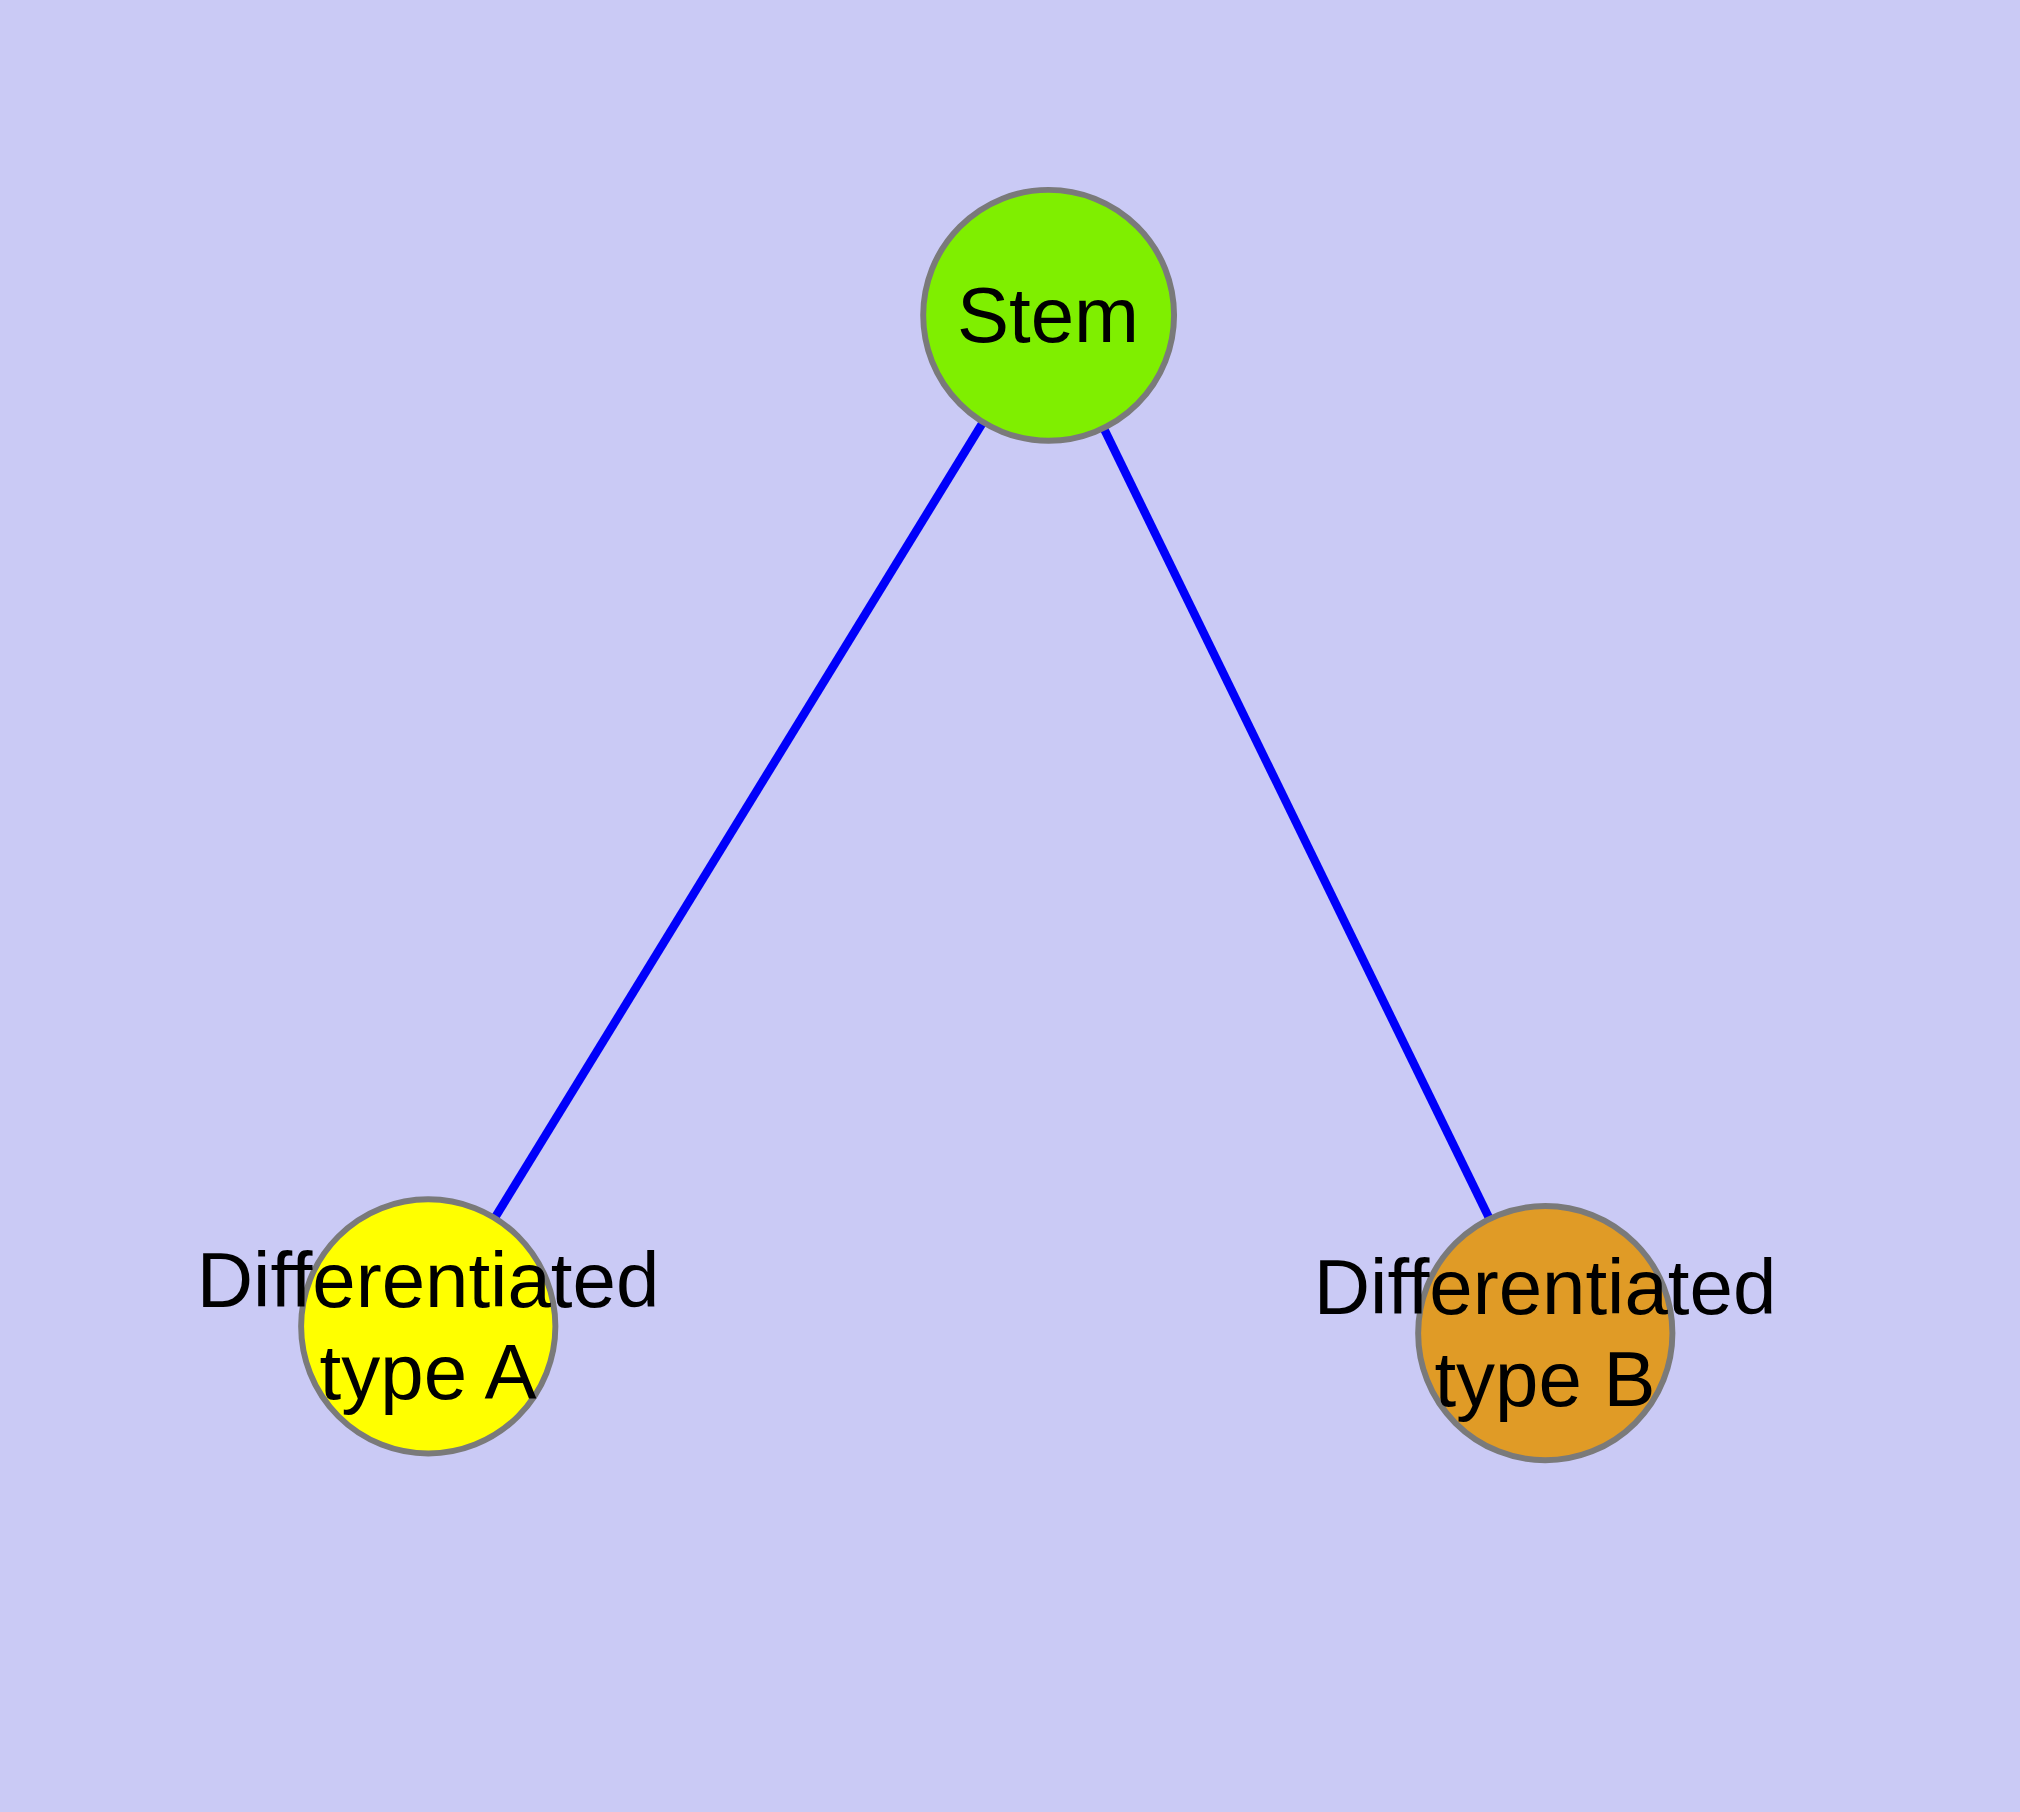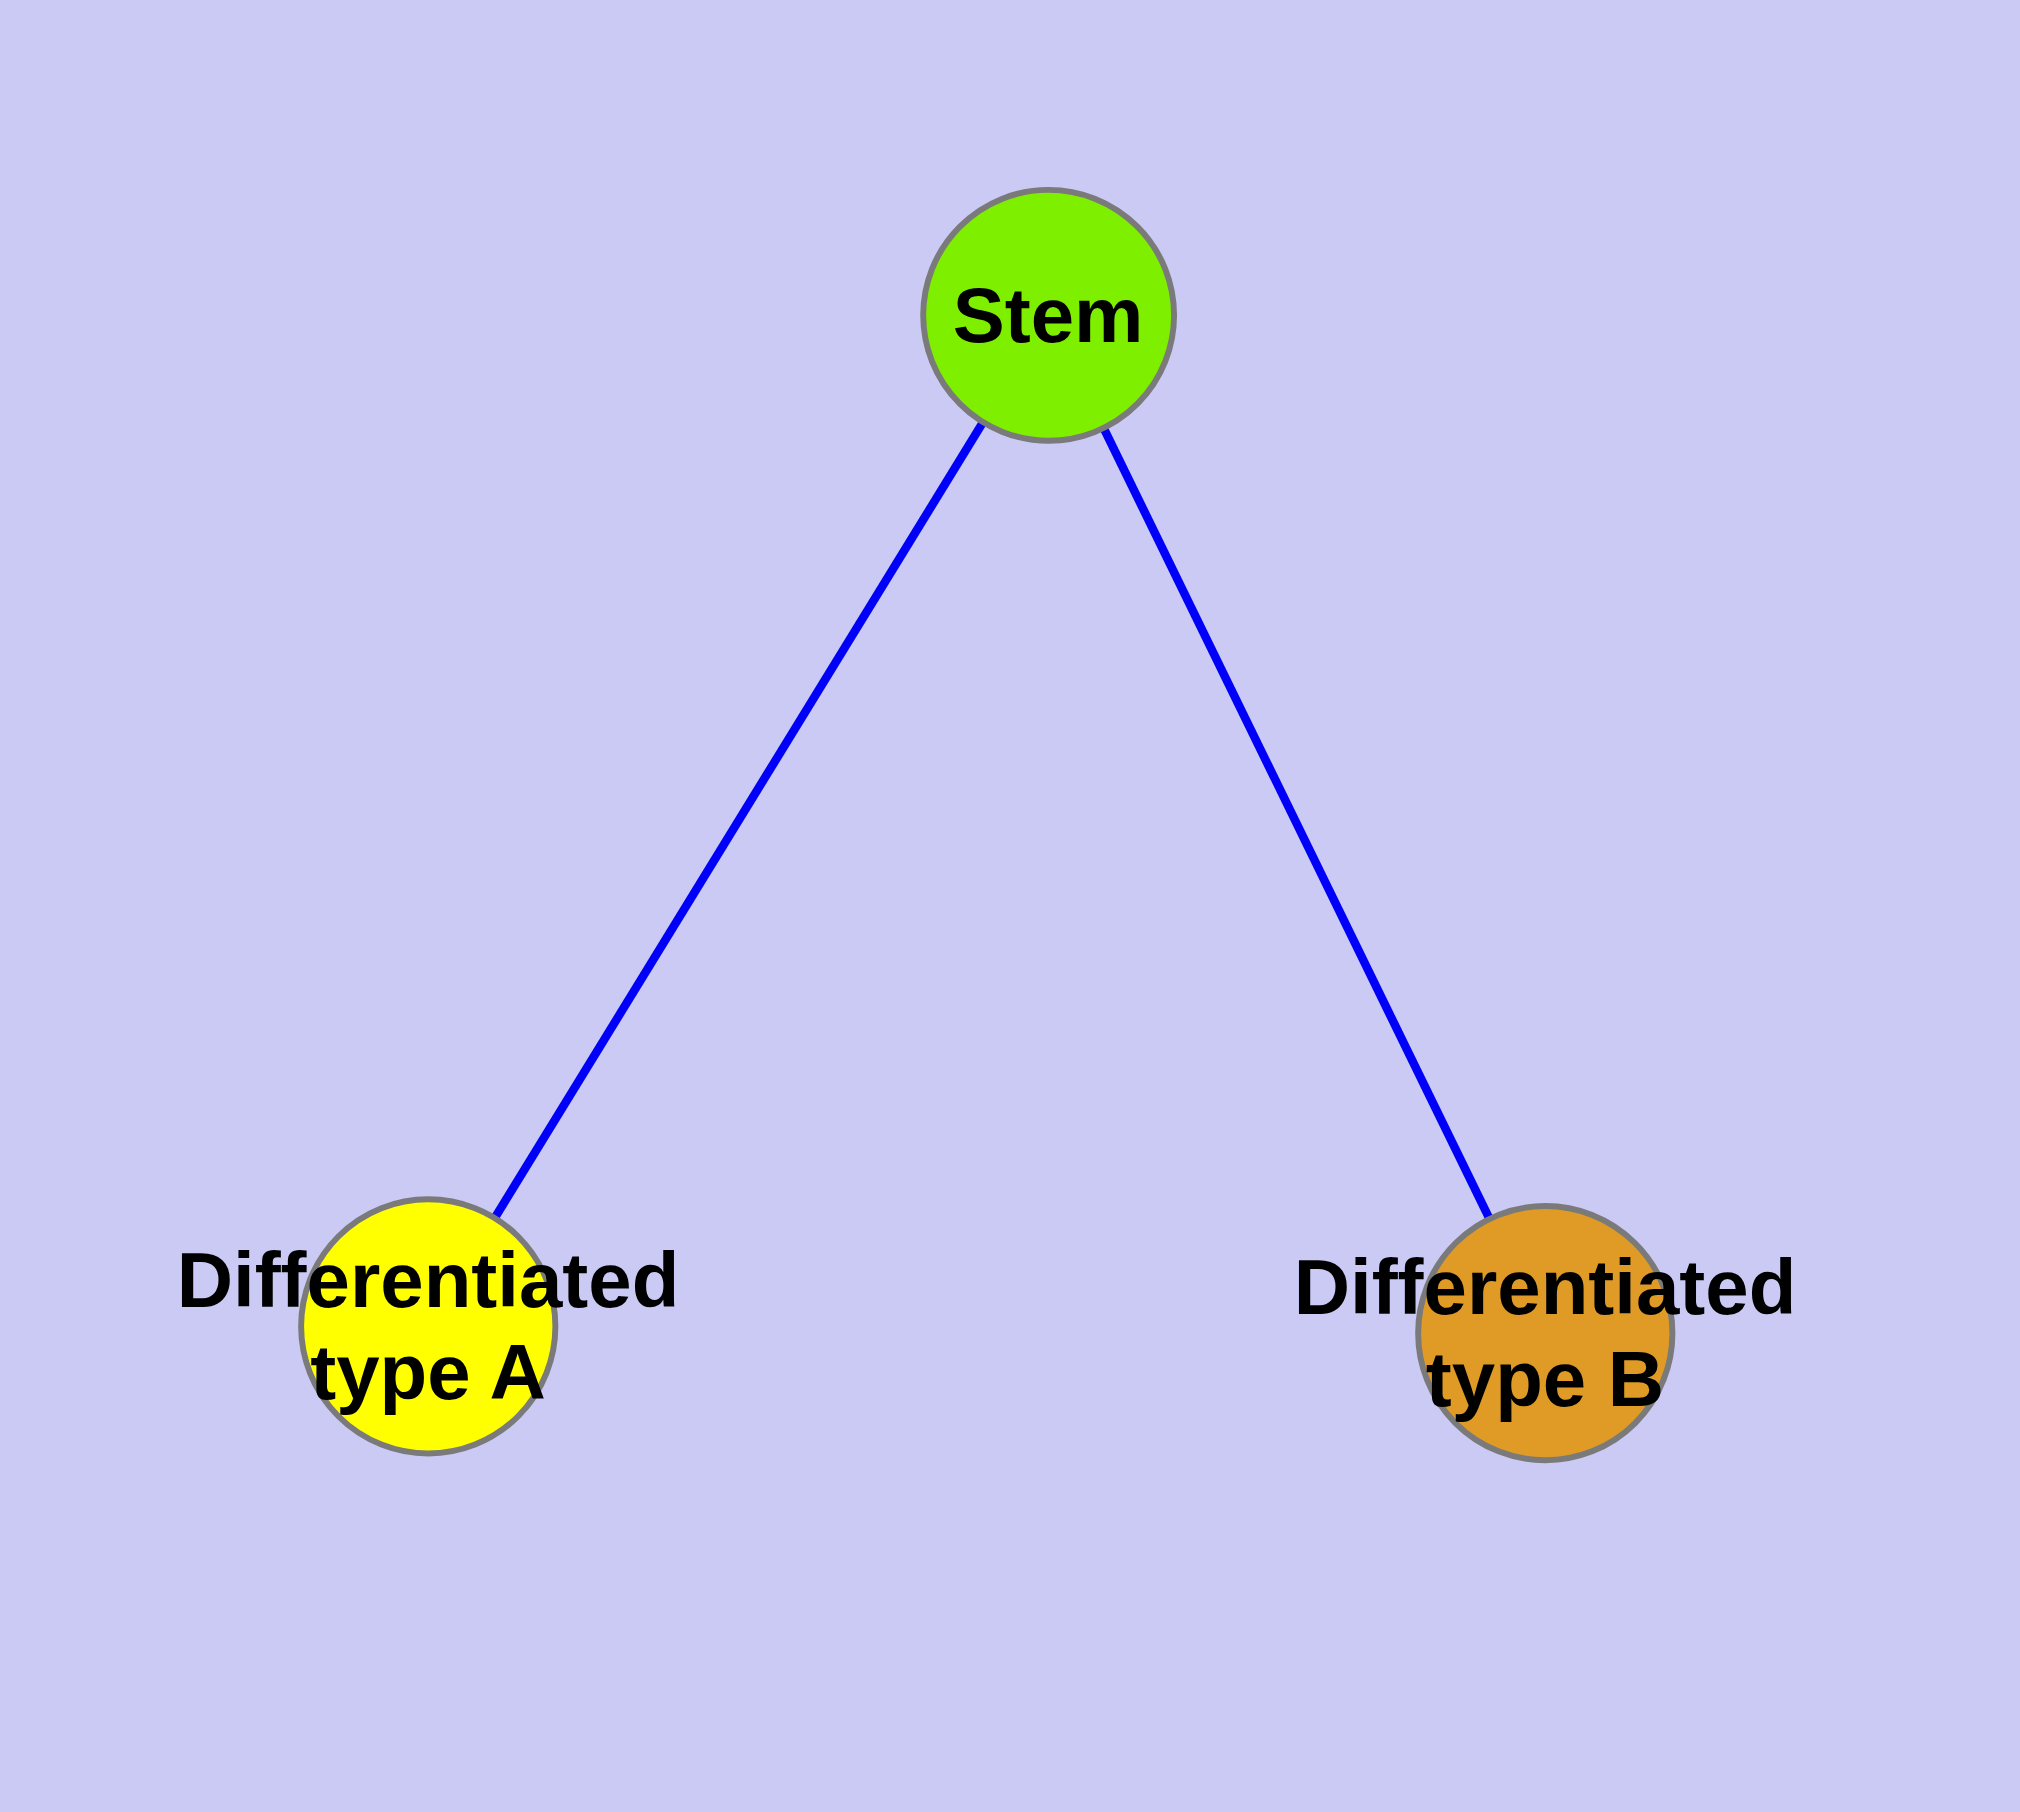--- a/index.html
+++ b/index.html
@@ -21,21 +21,21 @@
     position: absolute;
     top: 0;
     left: 0;
     width: 100%;
     height: 100%;
     display: block;
   }
   .node-label {
     position: absolute;
     transform: translate(-50%, -50%);
-    font-weight: bold;
+    font-weight: normal;
     font-size: 78px;
     line-height: 1.18;
     text-align: center;
     white-space: pre-line;
     pointer-events: none;
   }
 </style>
 </head>
 <body style="background: rgb(202, 202, 245);">
 

